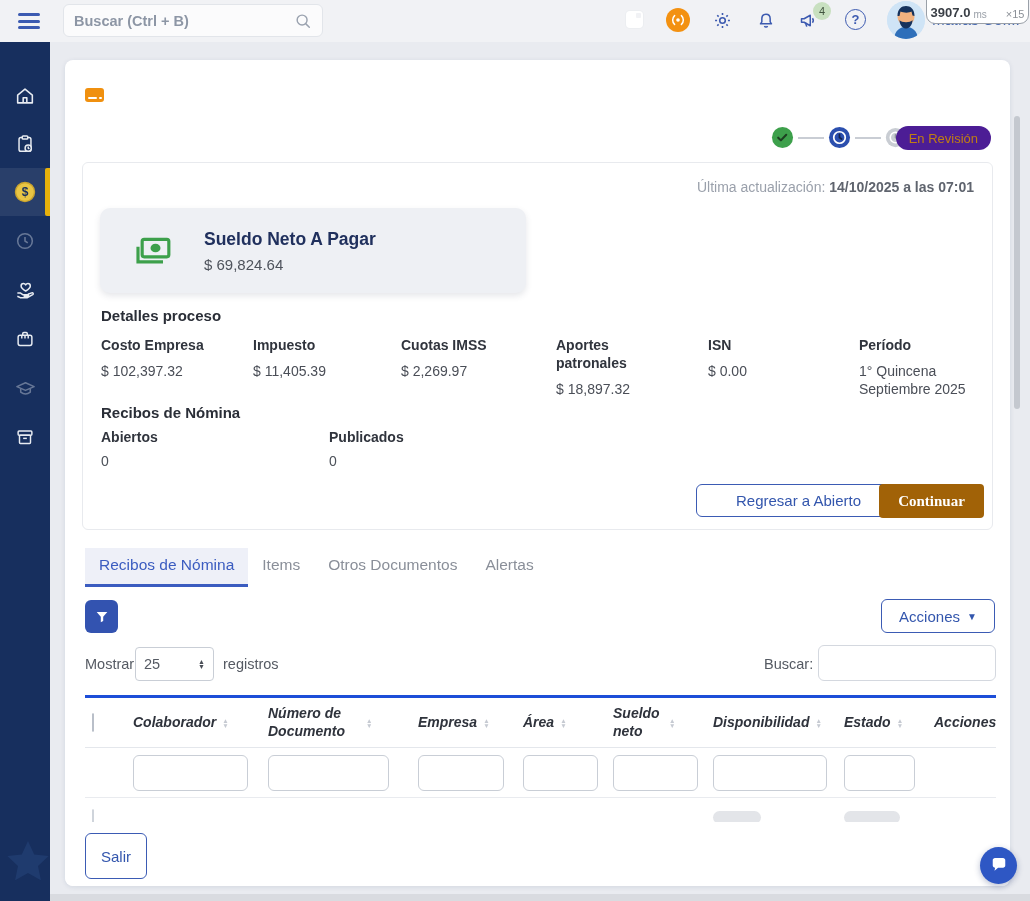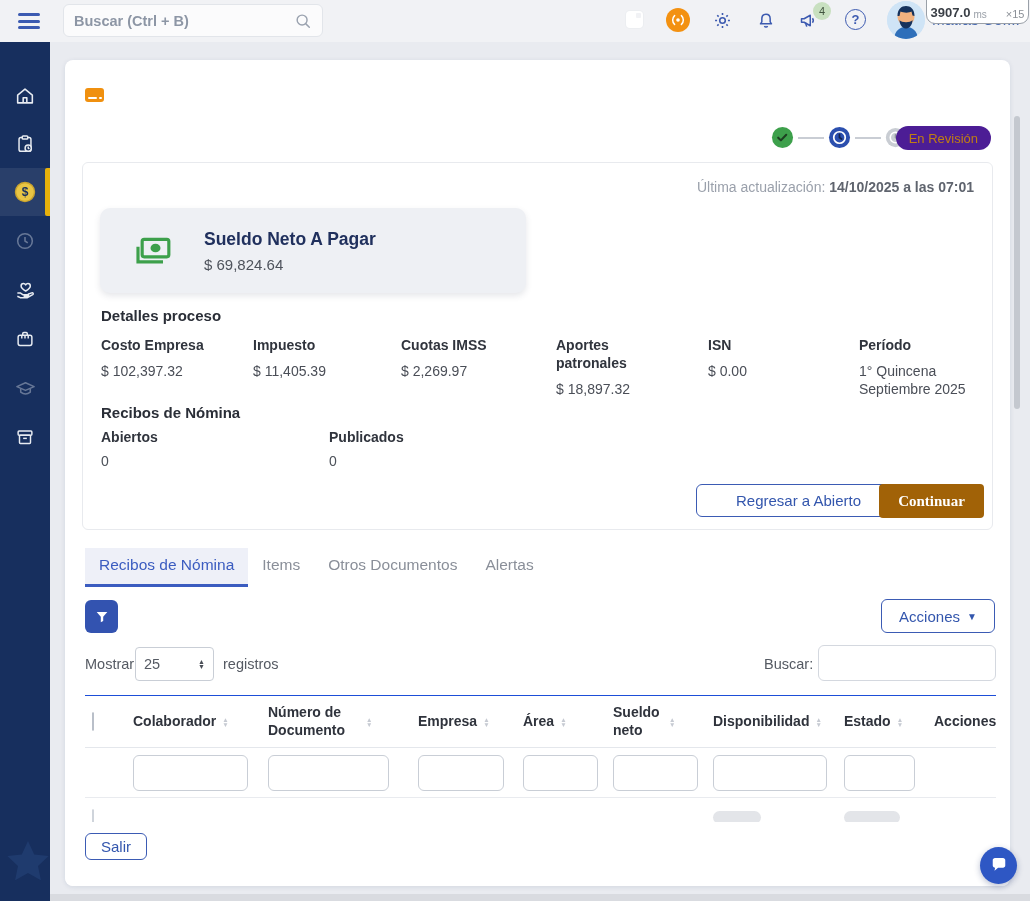--- a/index.html
+++ b/index.html
@@ -87,32 +87,32 @@
   .lenrow { position:absolute; left:0; top:587px; width:945px; height:40px; font-size:14.5px; color:#555a63; }
   .lenrow .lab1 { position:absolute; left:20px; top:9px; }
   .pagesize { position:absolute; left:70px; top:0px; width:79px; height:34px; border:1px solid #c9ced6; border-radius:4px; background:#fff; display:flex; align-items:center; padding:0 8px; justify-content:space-between; cursor:pointer; }
   .updown { display:flex; flex-direction:column; line-height:5.5px; font-size:7px; color:#4a4e57; }
   .lab2 { position:absolute; left:158px; top:9px; }
   .lab3 { position:absolute; left:699px; top:9px; }
   .searchfield { position:absolute; left:753px; top:-2px; width:178px; height:36px; border:1px solid #d4d8df; border-radius:6px; background:#fff; font-family:"Liberation Sans",sans-serif; font-size:14px; padding:0 8px; outline:none; }
 
   
   .table { position:absolute; left:20px; top:635px; width:911px; }
-  .thead { display:grid; grid-template-columns:48px 135px 150px 105px 90px 100px 131px 90px 62px; border-top:1px solid #1d4ed8; border-bottom:1px solid #e4e7ec; min-height:53px; align-items:center; }
+  .thead { display:grid; grid-template-columns:48px 135px 150px 105px 90px 100px 131px 90px 62px; border-top:3px solid #1d4ed8; border-bottom:1px solid #e4e7ec; min-height:53px; align-items:center;font-style:italic; }
   .th { font-size:14px; font-weight:bold; color:#2f333c; display:flex; align-items:center; gap:6px; padding-right:4px; line-height:1.25; cursor:pointer; }
   .sort { display:flex; flex-direction:column; line-height:5px; font-size:6.5px; color:#c6cad2; flex:none; }
   .cbx { width:17px; height:17px; border:1.5px solid #b9bfc9; border-radius:4px; background:#fff; margin-left:7px; cursor:pointer; }
   .tfilter { display:grid; grid-template-columns:48px 135px 150px 105px 90px 100px 131px 90px 62px; align-items:center; min-height:50px; border-bottom:1px solid #e9ebef; }
   .tfilter input { height:36px; border:1px solid #c9ced6; border-radius:6px; background:#fff; outline:none; font-family:"Liberation Sans",sans-serif; font-size:13px; padding:0 6px; }
   .trow { display:grid; grid-template-columns:48px 135px 150px 105px 90px 100px 131px 90px 62px; align-items:center; height:42px; }
   .pill { height:13px; border-radius:7px; background:#e3e5e9; }
 
   
   .cardfooter { position:absolute; left:0; bottom:0; width:945px; height:64px; background:#fff; border-radius:0 0 8px 8px; }
-  .cardfooter .btn-outline { position:absolute; left:20px; top:11px; width:62px; height:27px; }
+  .cardfooter .btn-outline { position:absolute; left:20px; top:11px; width:62px; height:46px; }
 
   .chat-fab { position:absolute; left:980px; top:847px; width:37px; height:37px; border-radius:50%; background:#2e57c4; z-index:50; border:none; cursor:pointer; display:flex; align-items:center; justify-content:center; box-shadow:0 2px 6px rgba(20,40,100,.3); }
 
   .scroll-thumb { position:absolute; left:1014px; top:116px; width:6px; height:293px; background:#c4c8cf; border-radius:3px; z-index:25; cursor:pointer; }
   .bottom-strip { position:absolute; left:50px; bottom:0; width:980px; height:7px; background:#d9dbe0; }
 
   svg { display:block; }
 </style>
 </head>
 <body>

